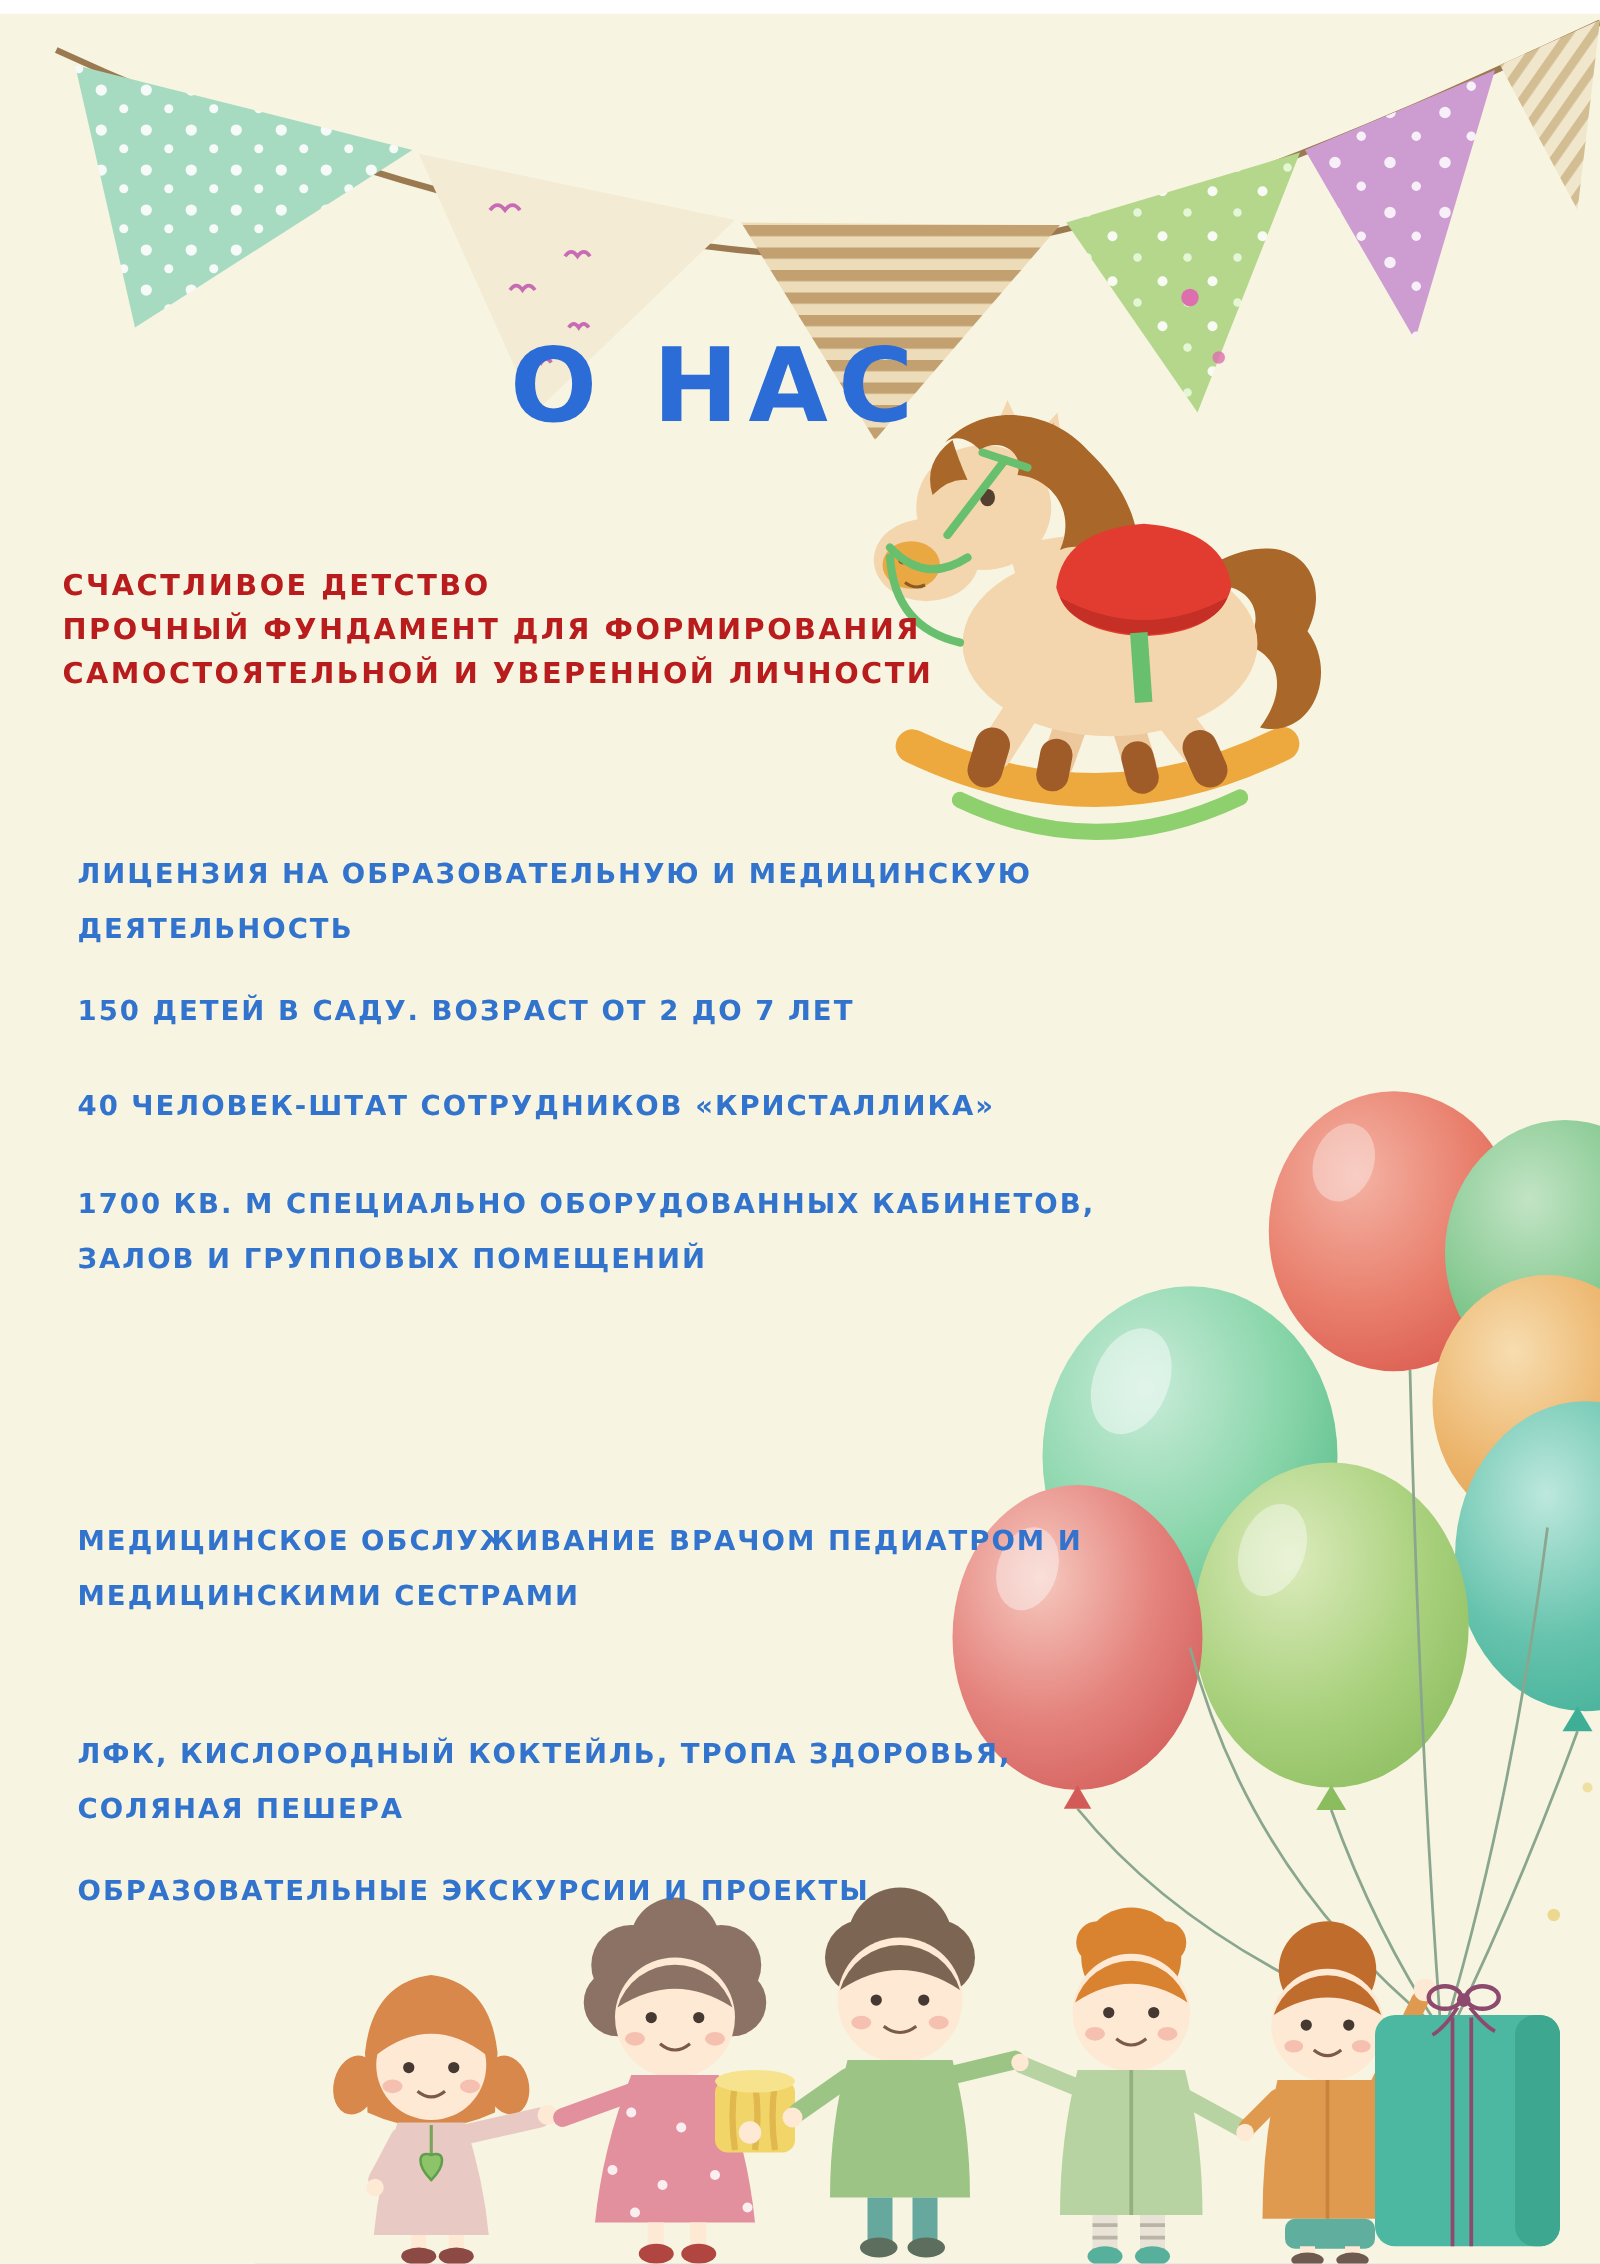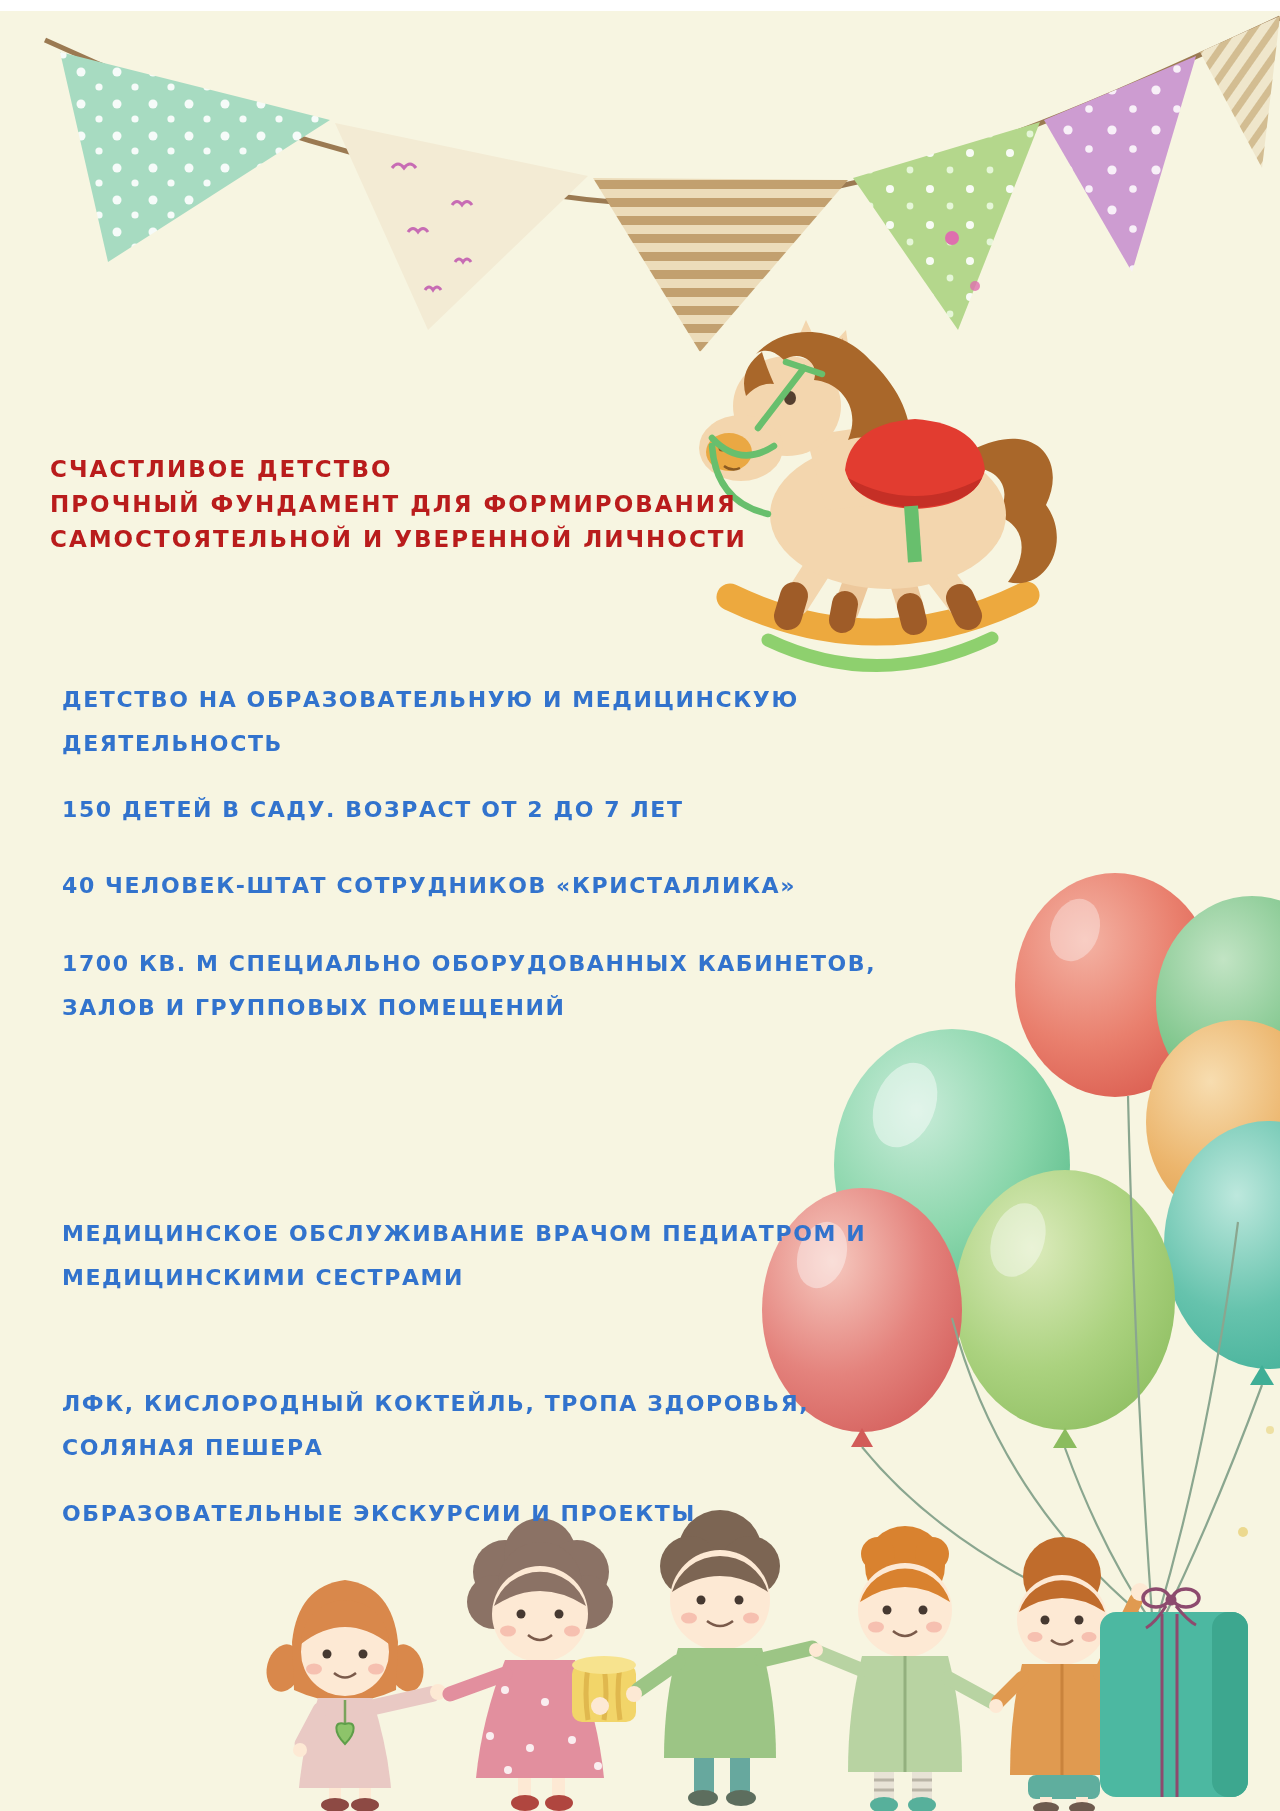--- a/index.html
+++ b/index.html
@@ -336,26 +336,27 @@
       <path d="M1162 1614 V1797 M1177 1614 V1797" stroke="#8d4a6e" stroke-width="3"></path>
       <ellipse cx="1156" cy="1598" rx="13" ry="9" fill="none" stroke="#8d4a6e" stroke-width="3.5"></ellipse>
       <ellipse cx="1186" cy="1598" rx="13" ry="9" fill="none" stroke="#8d4a6e" stroke-width="3.5"></ellipse>
       <circle cx="1171" cy="1600" r="5.5" fill="#8d4a6e"></circle>
       <path d="M1166 1606 q-10 16 -20 22 M1176 1606 q12 15 20 19" stroke="#8d4a6e" stroke-width="3" fill="none"></path>
     </g>
   </svg>
 
   <div class="white-top"></div>
 
+  <h1 class="txt title">О НАС</h1>
 
   <div class="txt intro">СЧАСТЛИВОЕ ДЕТСТВО
 ПРОЧНЫЙ ФУНДАМЕНТ ДЛЯ ФОРМИРОВАНИЯ
 САМОСТОЯТЕЛЬНОЙ И УВЕРЕННОЙ ЛИЧНОСТИ</div>
 
-  <div class="txt feature" style="top:678px">ДЕТСТВО НА ОБРАЗОВАТЕЛЬНУЮ И МЕДИЦИНСКУЮ
+  <div class="txt feature" style="top:678px">ЛИЦЕНЗИЯ НА ОБРАЗОВАТЕЛЬНУЮ И МЕДИЦИНСКУЮ
 ДЕЯТЕЛЬНОСТЬ</div>
   <div class="txt feature" style="top:788px">150 ДЕТЕЙ В САДУ. ВОЗРАСТ ОТ 2 ДО 7 ЛЕТ</div>
   <div class="txt feature" style="top:864px">40 ЧЕЛОВЕК-ШТАТ СОТРУДНИКОВ «КРИСТАЛЛИКА»</div>
   <div class="txt feature" style="top:942px">1700 КВ. М СПЕЦИАЛЬНО ОБОРУДОВАННЫХ КАБИНЕТОВ,
 ЗАЛОВ И ГРУППОВЫХ ПОМЕЩЕНИЙ</div>
   <div class="txt feature" style="top:1212px">МЕДИЦИНСКОЕ ОБСЛУЖИВАНИЕ ВРАЧОМ ПЕДИАТРОМ И
 МЕДИЦИНСКИМИ СЕСТРАМИ</div>
   <div class="txt feature" style="top:1382px">ЛФК, КИСЛОРОДНЫЙ КОКТЕЙЛЬ, ТРОПА ЗДОРОВЬЯ,
 СОЛЯНАЯ ПЕШЕРА</div>
   <div class="txt feature" style="top:1492px">ОБРАЗОВАТЕЛЬНЫЕ ЭКСКУРСИИ И ПРОЕКТЫ</div>

